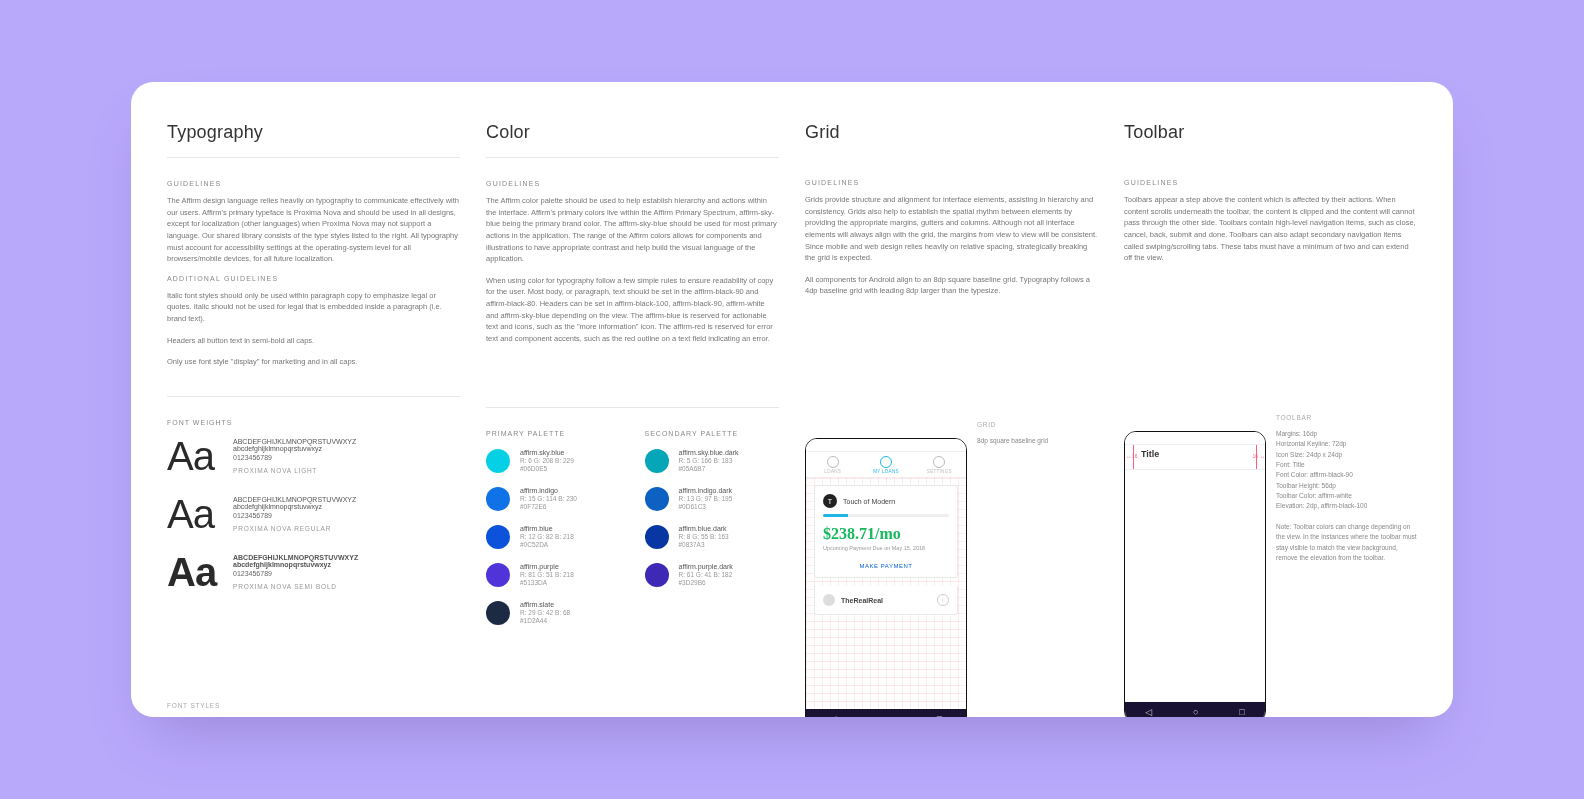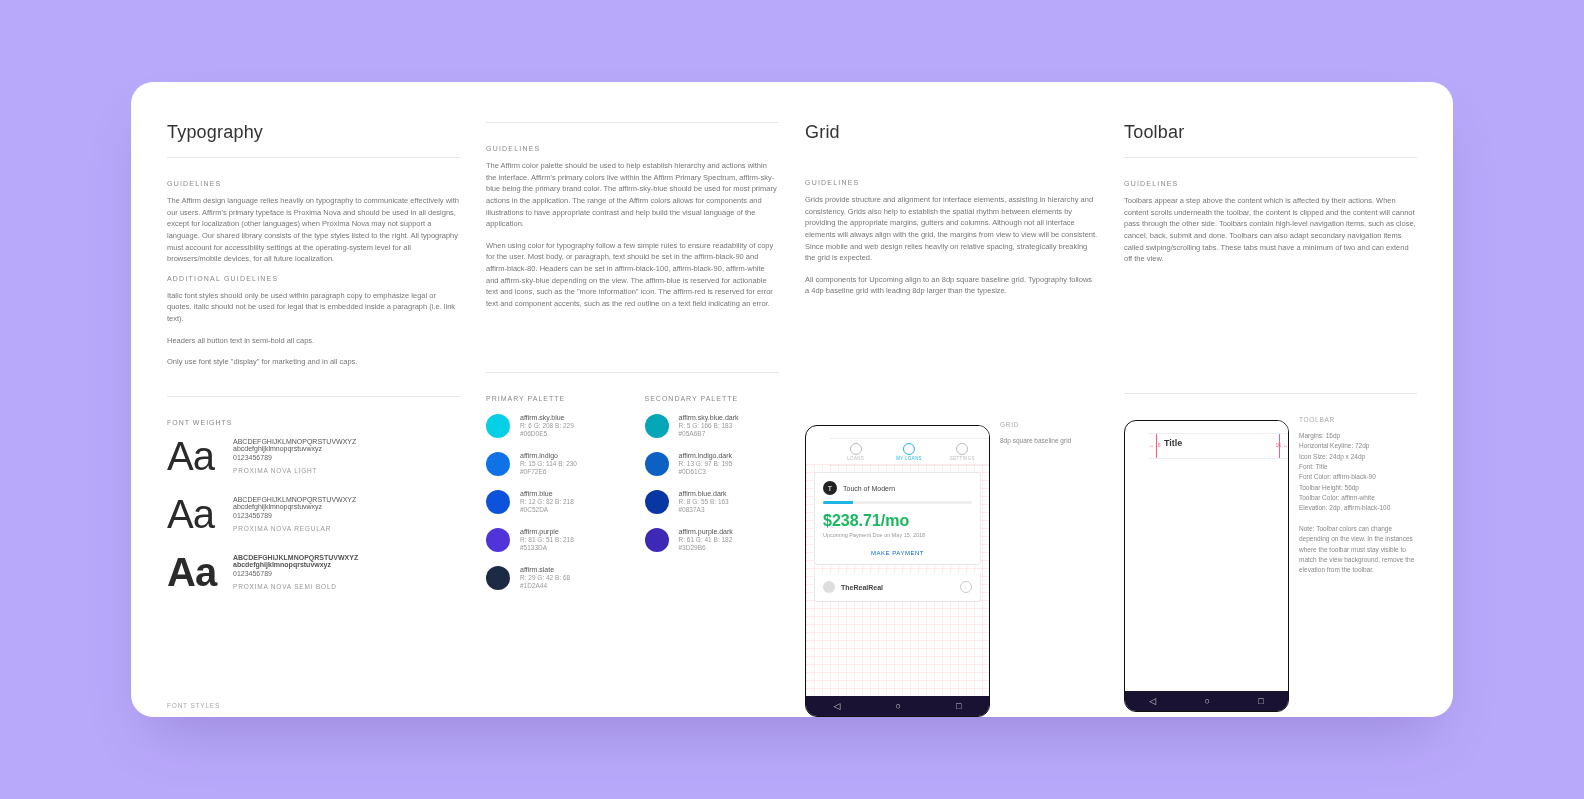--- a/index.html
+++ b/index.html
@@ -61,21 +61,21 @@
   .pal{flex:1;}
   .swatch{display:flex;gap:10px;align-items:flex-start;margin-bottom:14px;}
   .chip{width:24px;height:24px;border-radius:50%;flex:0 0 auto;}
   .swatch-meta .sname{font-size:7px;color:#555;}
   .swatch-meta .srgb{font-size:6.5px;color:#999;margin-top:1px;}
   .swatch-meta .shex{font-size:6.5px;color:#999;margin-top:1px;}
 
   
   .phone{
     width:160px;height:290px;background:#fff;border:1px solid #111;border-radius:12px;
-    position:relative;overflow:hidden;margin-top:4px;padding-left:23px;
+    position:relative;overflow:hidden;margin-top:17px;
   }
   .phone .statusbar{height:12px;background:#fff;border-bottom:1px solid #eee;}
   .phone .navbar{
     position:absolute;bottom:0;left:0;right:0;height:20px;background:#1a1233;
     display:flex;justify-content:space-around;align-items:center;
   }
   .phone .navbar span{color:#ccc;font-size:9px;}
   .phone .tabs{
     height:26px;display:flex;border-bottom:1px solid #eee;
   }
@@ -93,21 +93,21 @@
     background-size:8px 8px;
   }
   .loan-card{
     border:1px solid #e8e8e8;border-radius:3px;padding:8px;margin-bottom:8px;background:#fff;
   }
   .loan-head{display:flex;align-items:center;gap:6px;margin-bottom:6px;}
   .avatar{width:14px;height:14px;border-radius:50%;background:#222;color:#fff;font-size:7px;display:flex;align-items:center;justify-content:center;}
   .merchant{font-size:7px;color:#444;}
   .prog-track{height:3px;background:#eee;border-radius:2px;overflow:hidden;margin-bottom:8px;}
   .prog-fill{height:100%;width:20%;background:#1fb6e6;}
-  .amount{font-size:16px;font-weight:600;color:#17b85e;}
+  .amount{font-size:16px;font-weight:600;color:#17b85e;font-family:Liberation Serif, serif;}
   .due{font-size:5.5px;color:#999;margin-top:2px;}
   .mpay{text-align:center;font-size:6px;color:#0a63d6;letter-spacing:.5px;margin-top:12px;}
   .promo-card{
     border:1px solid #e8e8e8;border-top:none;border-radius:0 0 3px 3px;padding:8px;background:#fff;
     display:flex;align-items:center;justify-content:space-between;
   }
   .promo-left{display:flex;align-items:center;gap:6px;}
   .promo-av{width:12px;height:12px;border-radius:50%;background:#ddd;}
   .promo-title{font-size:7px;color:#444;font-weight:600;}
   .promo-info{width:10px;height:10px;border:1px solid #ccc;border-radius:50%;font-size:6px;color:#ccc;display:flex;align-items:center;justify-content:center;}
@@ -136,21 +136,21 @@
 
 <div class="card">
   <div class="cols">
 
     <div class="col">
       <h2 class="section-title">Typography</h2>
       <div class="thin-rule"></div>
       <div class="label">GUIDELINES</div>
       <div class="body">The Affirm design language relies heavily on typography to communicate effectively with our users. Affirm's primary typeface is Proxima Nova and should be used in all designs, except for localization (other languages) when Proxima Nova may not support a language. Our shared library consists of the type styles listed to the right. All typography must account for accessibility settings at the operating-system level for all browsers/mobile devices, for all future localization.</div>
       <div class="label">ADDITIONAL GUIDELINES</div>
-      <div class="body">Italic font styles should only be used within paragraph copy to emphasize legal or quotes. Italic should not be used for legal that is embedded inside a paragraph (i.e. link text).</div>
+      <div class="body">Italic font styles should only be used within paragraph copy to emphasize legal or quotes. Italic should not be used for legal that is embedded inside a paragraph (i.e. brand text).</div>
       <div class="body">Headers all button text in semi-bold all caps.</div>
       <div class="body">Only use font style "display" for marketing and in all caps.</div>
       <div class="thin-rule" style="margin-top:18px"></div>
       <div class="subhead">FONT WEIGHTS</div>
 
       <div class="font-row">
         <div class="aa light">Aa</div>
         <div class="font-meta">
           <div class="alpha">ABCDEFGHIJKLMNOPQRSTUVWXYZ</div>
           <div class="alpha">abcdefghijklmnopqrstuvwxyz</div>
@@ -172,20 +172,21 @@
         <div class="font-meta">
           <div class="alpha b">ABCDEFGHIJKLMNOPQRSTUVWXYZ</div>
           <div class="alpha b">abcdefghijklmnopqrstuvwxyz</div>
           <div class="nums">0123456789</div>
           <div class="name">PROXIMA NOVA SEMI BOLD</div>
         </div>
       </div>
     </div>
 
     <div class="col">
+      <h2 class="section-title">Color</h2>
       <div class="thin-rule"></div>
       <div class="label">GUIDELINES</div>
       <div class="body">The Affirm color palette should be used to help establish hierarchy and actions within the interface. Affirm's primary colors live within the Affirm Primary Spectrum, affirm-sky-blue being the primary brand color. The affirm-sky-blue should be used for most primary actions in the application. The range of the Affirm colors allows for components and illustrations to have appropriate contrast and help build the visual language of the application.</div>
       <div class="body">When using color for typography follow a few simple rules to ensure readability of copy for the user. Most body, or paragraph, text should be set in the affirm-black-90 and affirm-black-80. Headers can be set in affirm-black-100, affirm-black-90, affirm-white and affirm-sky-blue depending on the view. The affirm-blue is reserved for actionable text and icons, such as the "more information" icon. The affirm-red is reserved for error text and component accents, such as the red outline on a text field indicating an error.</div>
       <div class="thin-rule" style="margin-top:52px"></div>
 
       <div class="palettes">
         <div class="pal">
           <div class="subhead">PRIMARY PALETTE</div>
           <div id="primary-swatches">
@@ -269,21 +270,21 @@
             </div>
         </div>
       </div>
     </div>
 
     <div class="col">
       <h2 class="section-title">Grid</h2>
       <div class="thin-rule"></div>
       <div class="label">GUIDELINES</div>
       <div class="body">Grids provide structure and alignment for interface elements, assisting in hierarchy and consistency. Grids also help to establish the spatial rhythm between elements by providing the appropriate margins, gutters and columns. Although not all interface elements will always align with the grid, the margins from view to view will be consistent. Since mobile and web design relies heavily on relative spacing, strategically breaking the grid is expected.</div>
-      <div class="body">All components for Upcoming align to an 8dp square baseline grid. Typography follows a 4dp baseline grid with leading 8dp larger than the typesize.</div>
+      <div class="body">All components for Android align to an 8dp square baseline grid. Typography follows a 4dp baseline grid with leading 8dp larger than the typesize.</div>
       <div class="thin-rule" style="margin-top:92px"></div>
 
       <div class="grid-row">
         <div class="phone">
           <div class="statusbar"></div>
           <div class="tabs">
             <div class="tab">
                 <div class="ticon"></div>
                 <div class="tlab">LOANS</div>
               </div>

